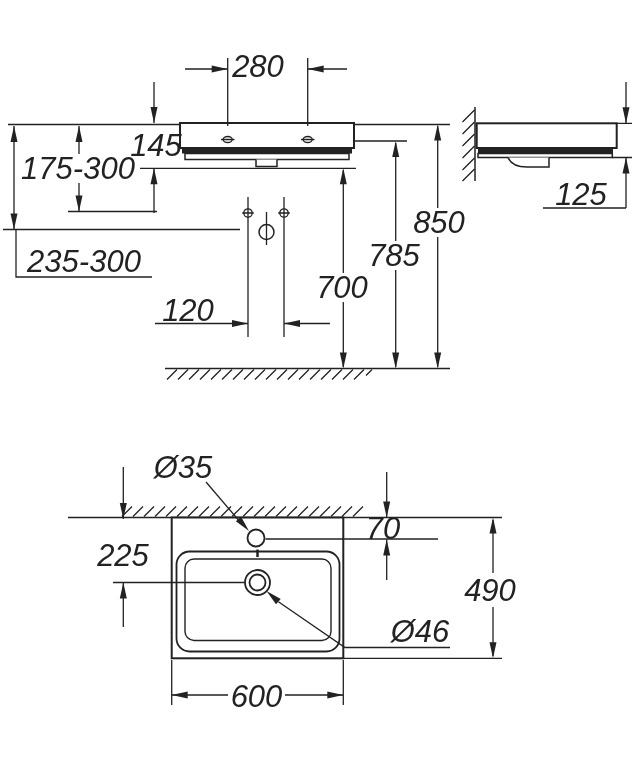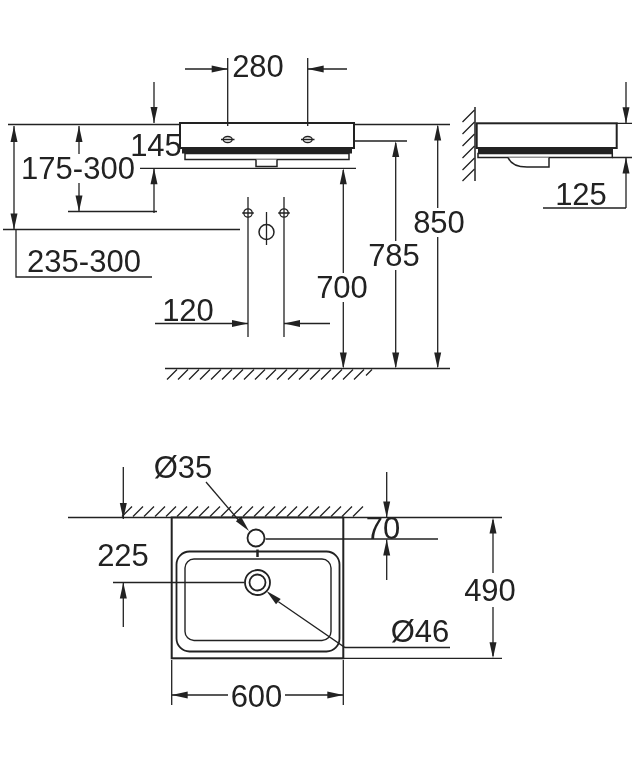--- a/index.html
+++ b/index.html
@@ -1,16 +1,16 @@
 <!DOCTYPE html>
 <html><head>
 <meta charset="utf-8">
 <style>
   html,body{margin:0;padding:0;background:#ffffff;}
-  .stage{width:640px;height:767px;background:#ffffff;position:relative;}
+  .stage{width:640px;height:767px;background:#ffffff;position:relative;font-style:italic;}
   svg{display:block;}
   .dim-label{
     font-family:"Liberation Sans","DejaVu Sans",sans-serif;
     font-size:31px;
     fill:#222222;
   }
   .obj{stroke:#222222;stroke-width:2;fill:#ffffff;}
   .objthin{stroke:#222222;stroke-width:1.5;fill:#ffffff;}
   .solid{fill:#222222;stroke:none;}
   .dim{stroke:#222222;stroke-width:1.3;fill:none;}

